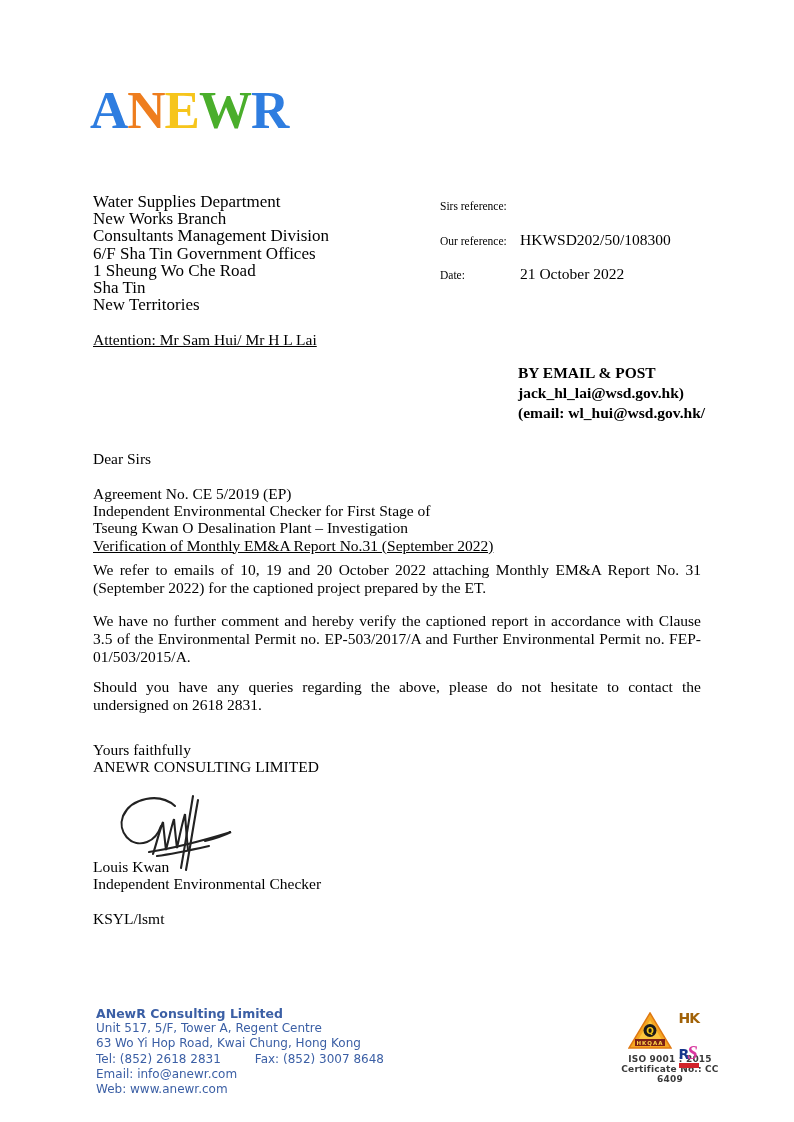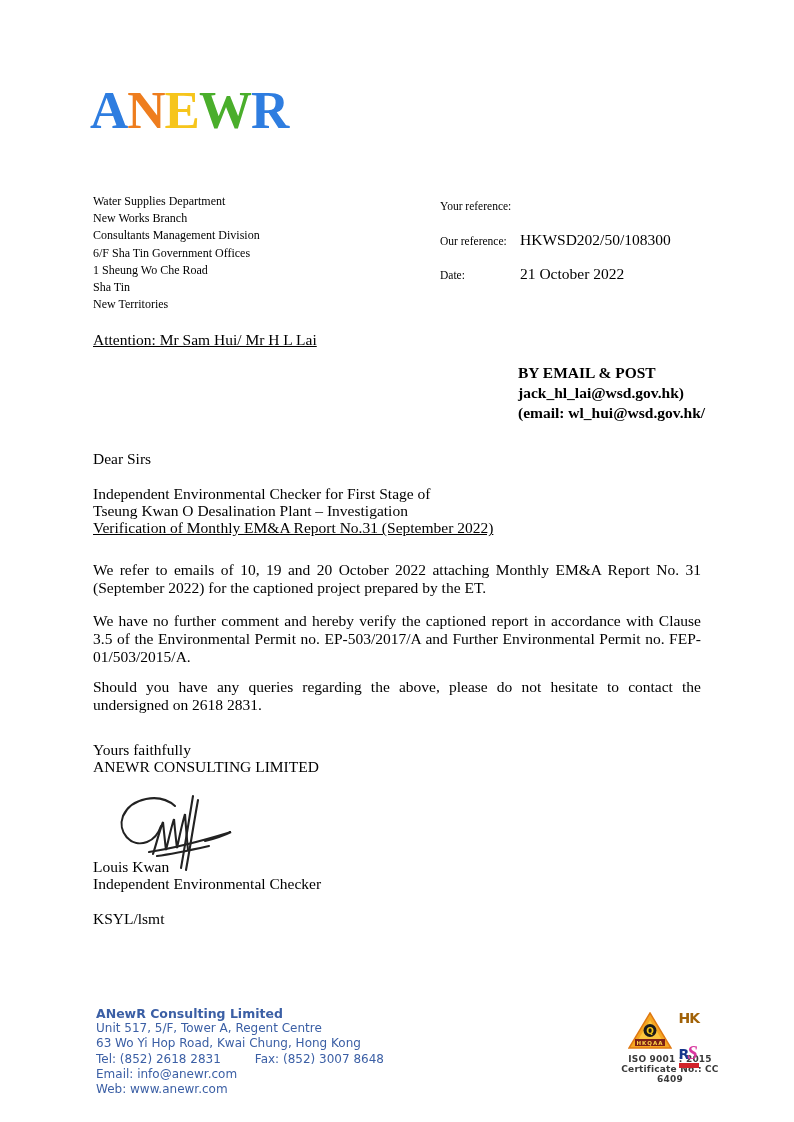--- a/index.html
+++ b/index.html
@@ -25,21 +25,21 @@
     line-height: 1;
     letter-spacing: -1px;
     user-select: none;
   }
 
   
   .recipient {
     position: absolute;
     left: 93px;
     top: 193px;
-    font-size: 12px;
+    font-size: 17px;
     line-height: 17.2px;
   }
   .attention {
     position: absolute;
     left: 93px;
     top: 331px;
     font-size: 15.5px;
     text-decoration: underline;
   }
 
@@ -153,39 +153,40 @@
     <div>Consultants Management Division</div>
     <div>6/F Sha Tin Government Offices</div>
     <div>1 Sheung Wo Che Road</div>
     <div>Sha Tin</div>
     <div>New Territories</div>
   </div>
   <div class="attention">Attention: Mr Sam Hui/ Mr H L Lai</div>
 
   <div class="refblock">
     <div class="refrow">
-      <span class="reflabel">Your reference:</span><span class="refvalue"></span>
+      <span class="reflabel">Sirs reference:</span><span class="refvalue"></span>
     </div>
     <div class="refrow">
       <span class="reflabel">Our reference:</span><span class="refvalue">HKWSD202/50/108300</span>
     </div>
     <div class="refrow">
       <span class="reflabel">Date:</span><span class="refvalue">21 October 2022</span>
     </div>
   </div>
 
   <div class="delivery">
     <div>BY EMAIL &amp; POST</div>
     <div>jack_hl_lai@wsd.gov.hk)</div>
     <div>(email: wl_hui@wsd.gov.hk/</div>
   </div>
 
   <div class="salutation">Dear Sirs</div>
 
   <div class="subject">
+    <div>Agreement No. CE 5/2019 (EP)</div>
     <div>Independent Environmental Checker for First Stage of</div>
     <div>Tseung Kwan O Desalination Plant – Investigation</div>
     <div class="underline">Verification of Monthly EM&amp;A Report No.31 (September 2022)</div>
   </div>
 
   <p class="para p1">We refer to emails of 10, 19 and 20 October 2022 attaching Monthly EM&amp;A Report No. 31 (September 2022) for the captioned project prepared by the ET.</p>
   <p class="para p2">We have no further comment and hereby verify the captioned report in accordance with Clause 3.5 of the Environmental Permit no. EP-503/2017/A and Further Environmental Permit no. FEP-01/503/2015/A.</p>
   <p class="para p3">Should you have any queries regarding the above, please do not hesitate to contact the undersigned on 2618 2831.</p>
 
   <div class="closing">

